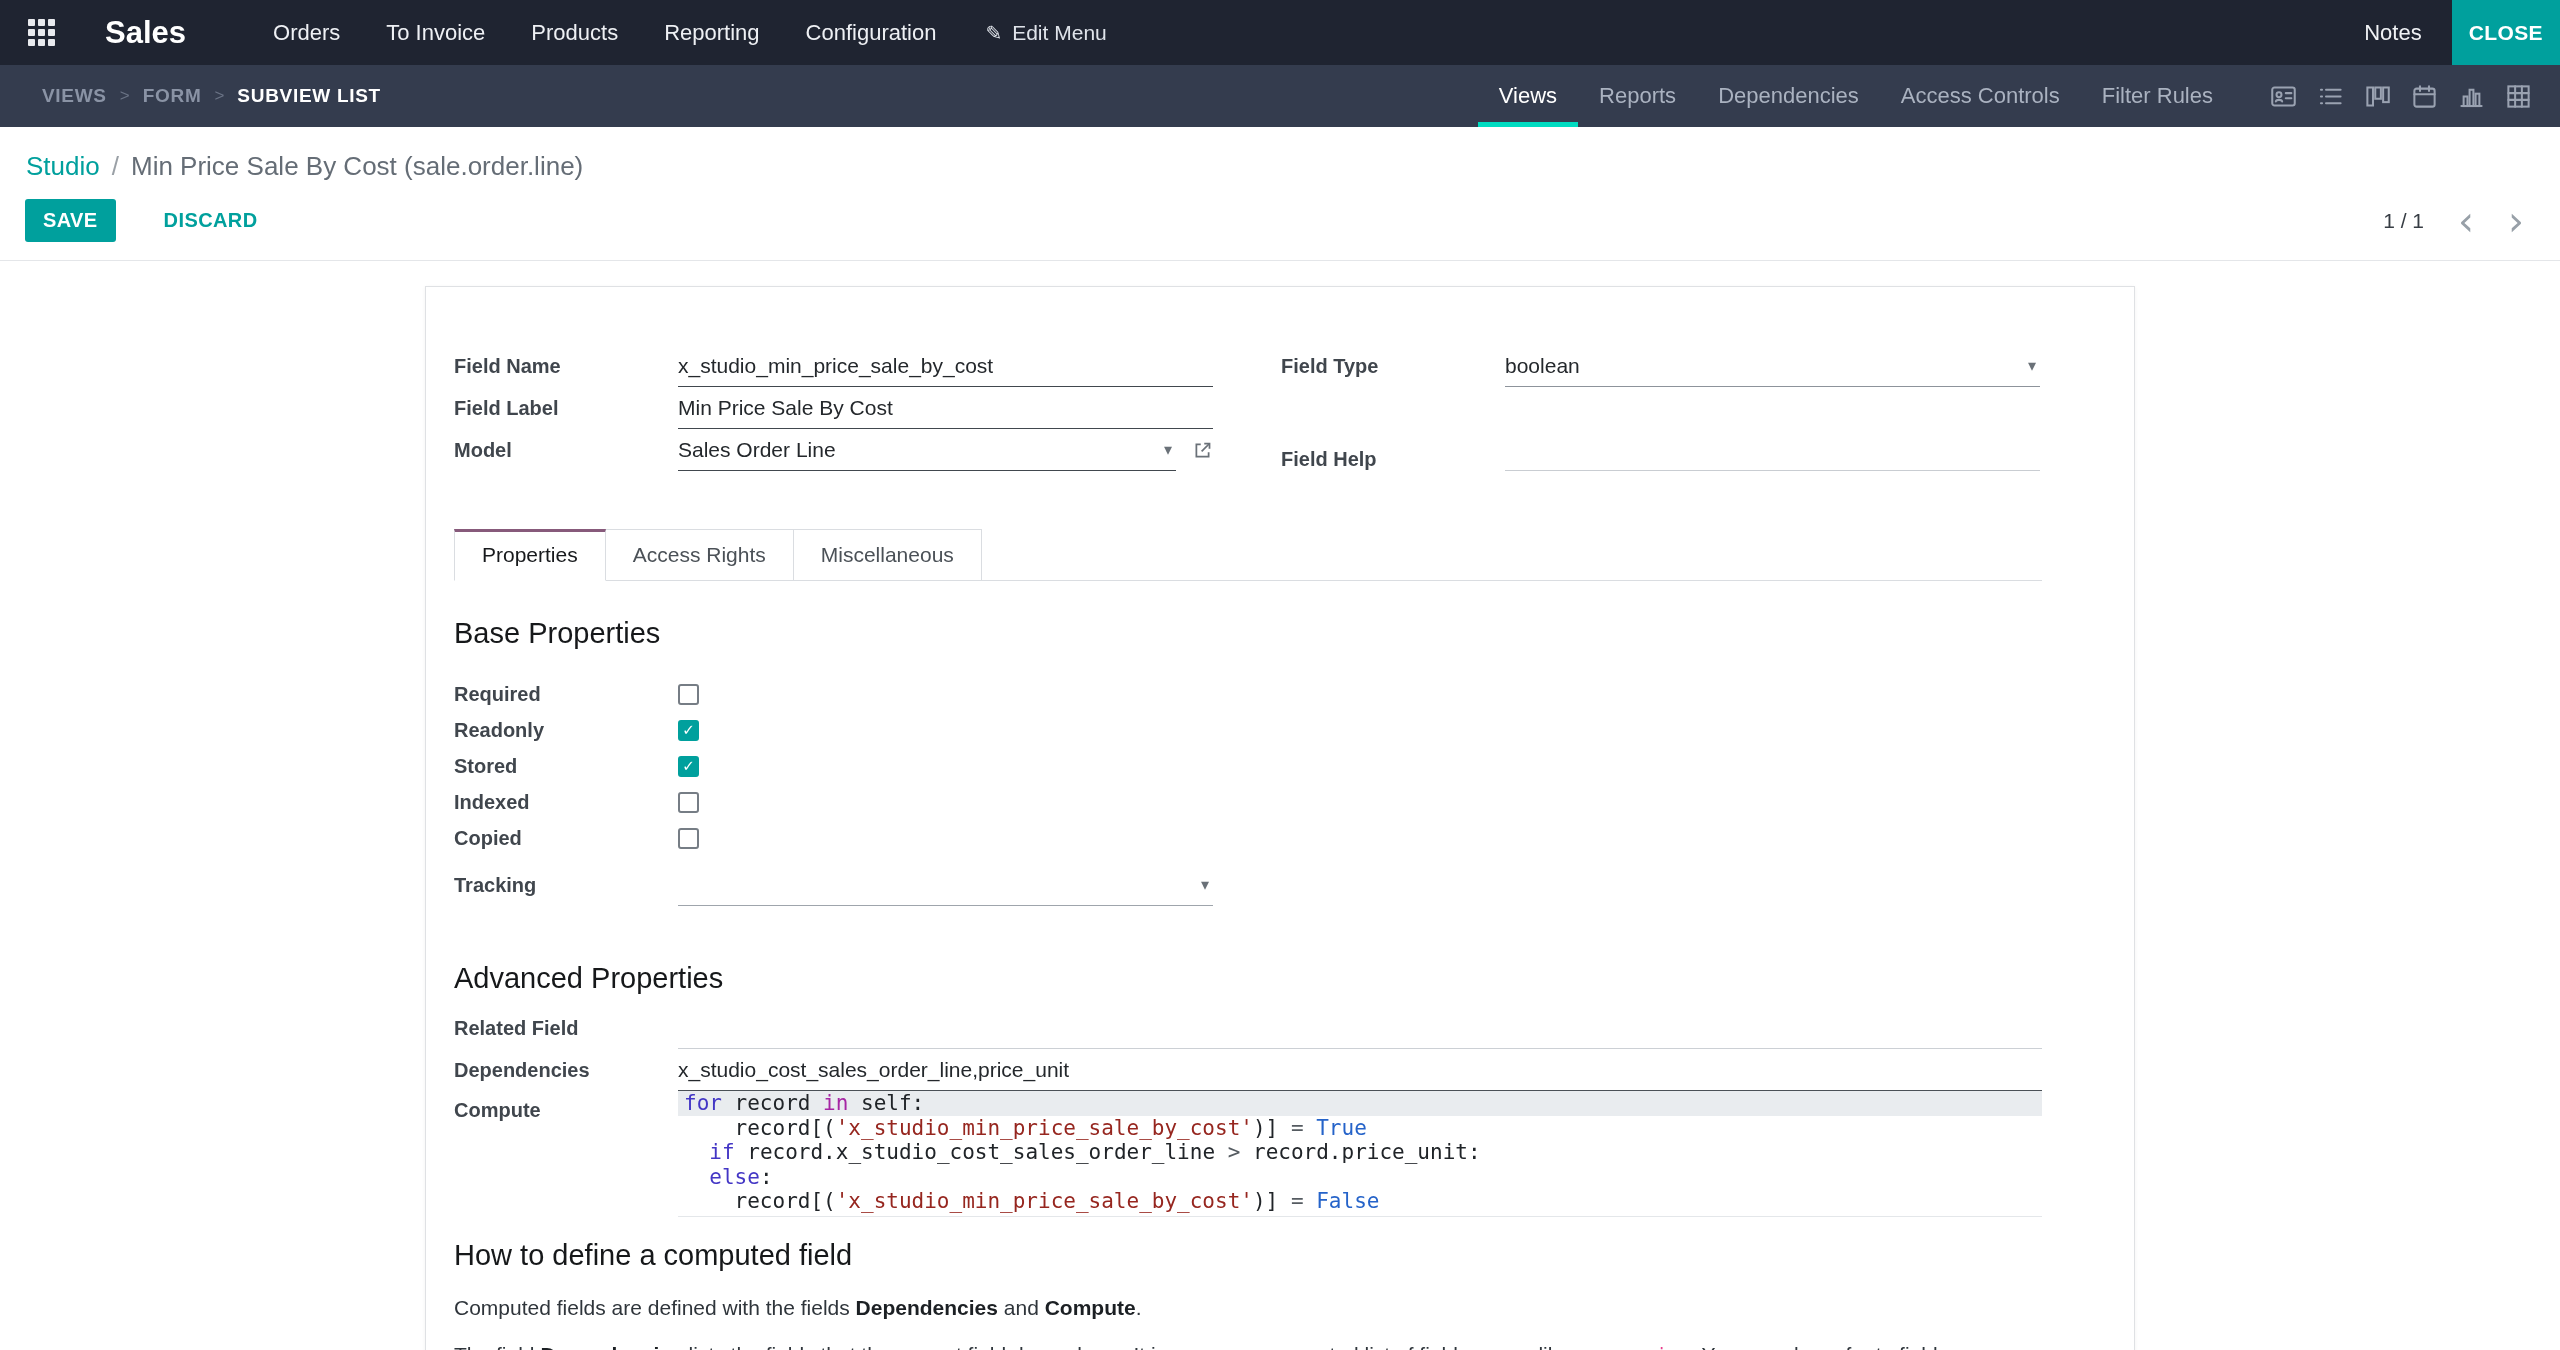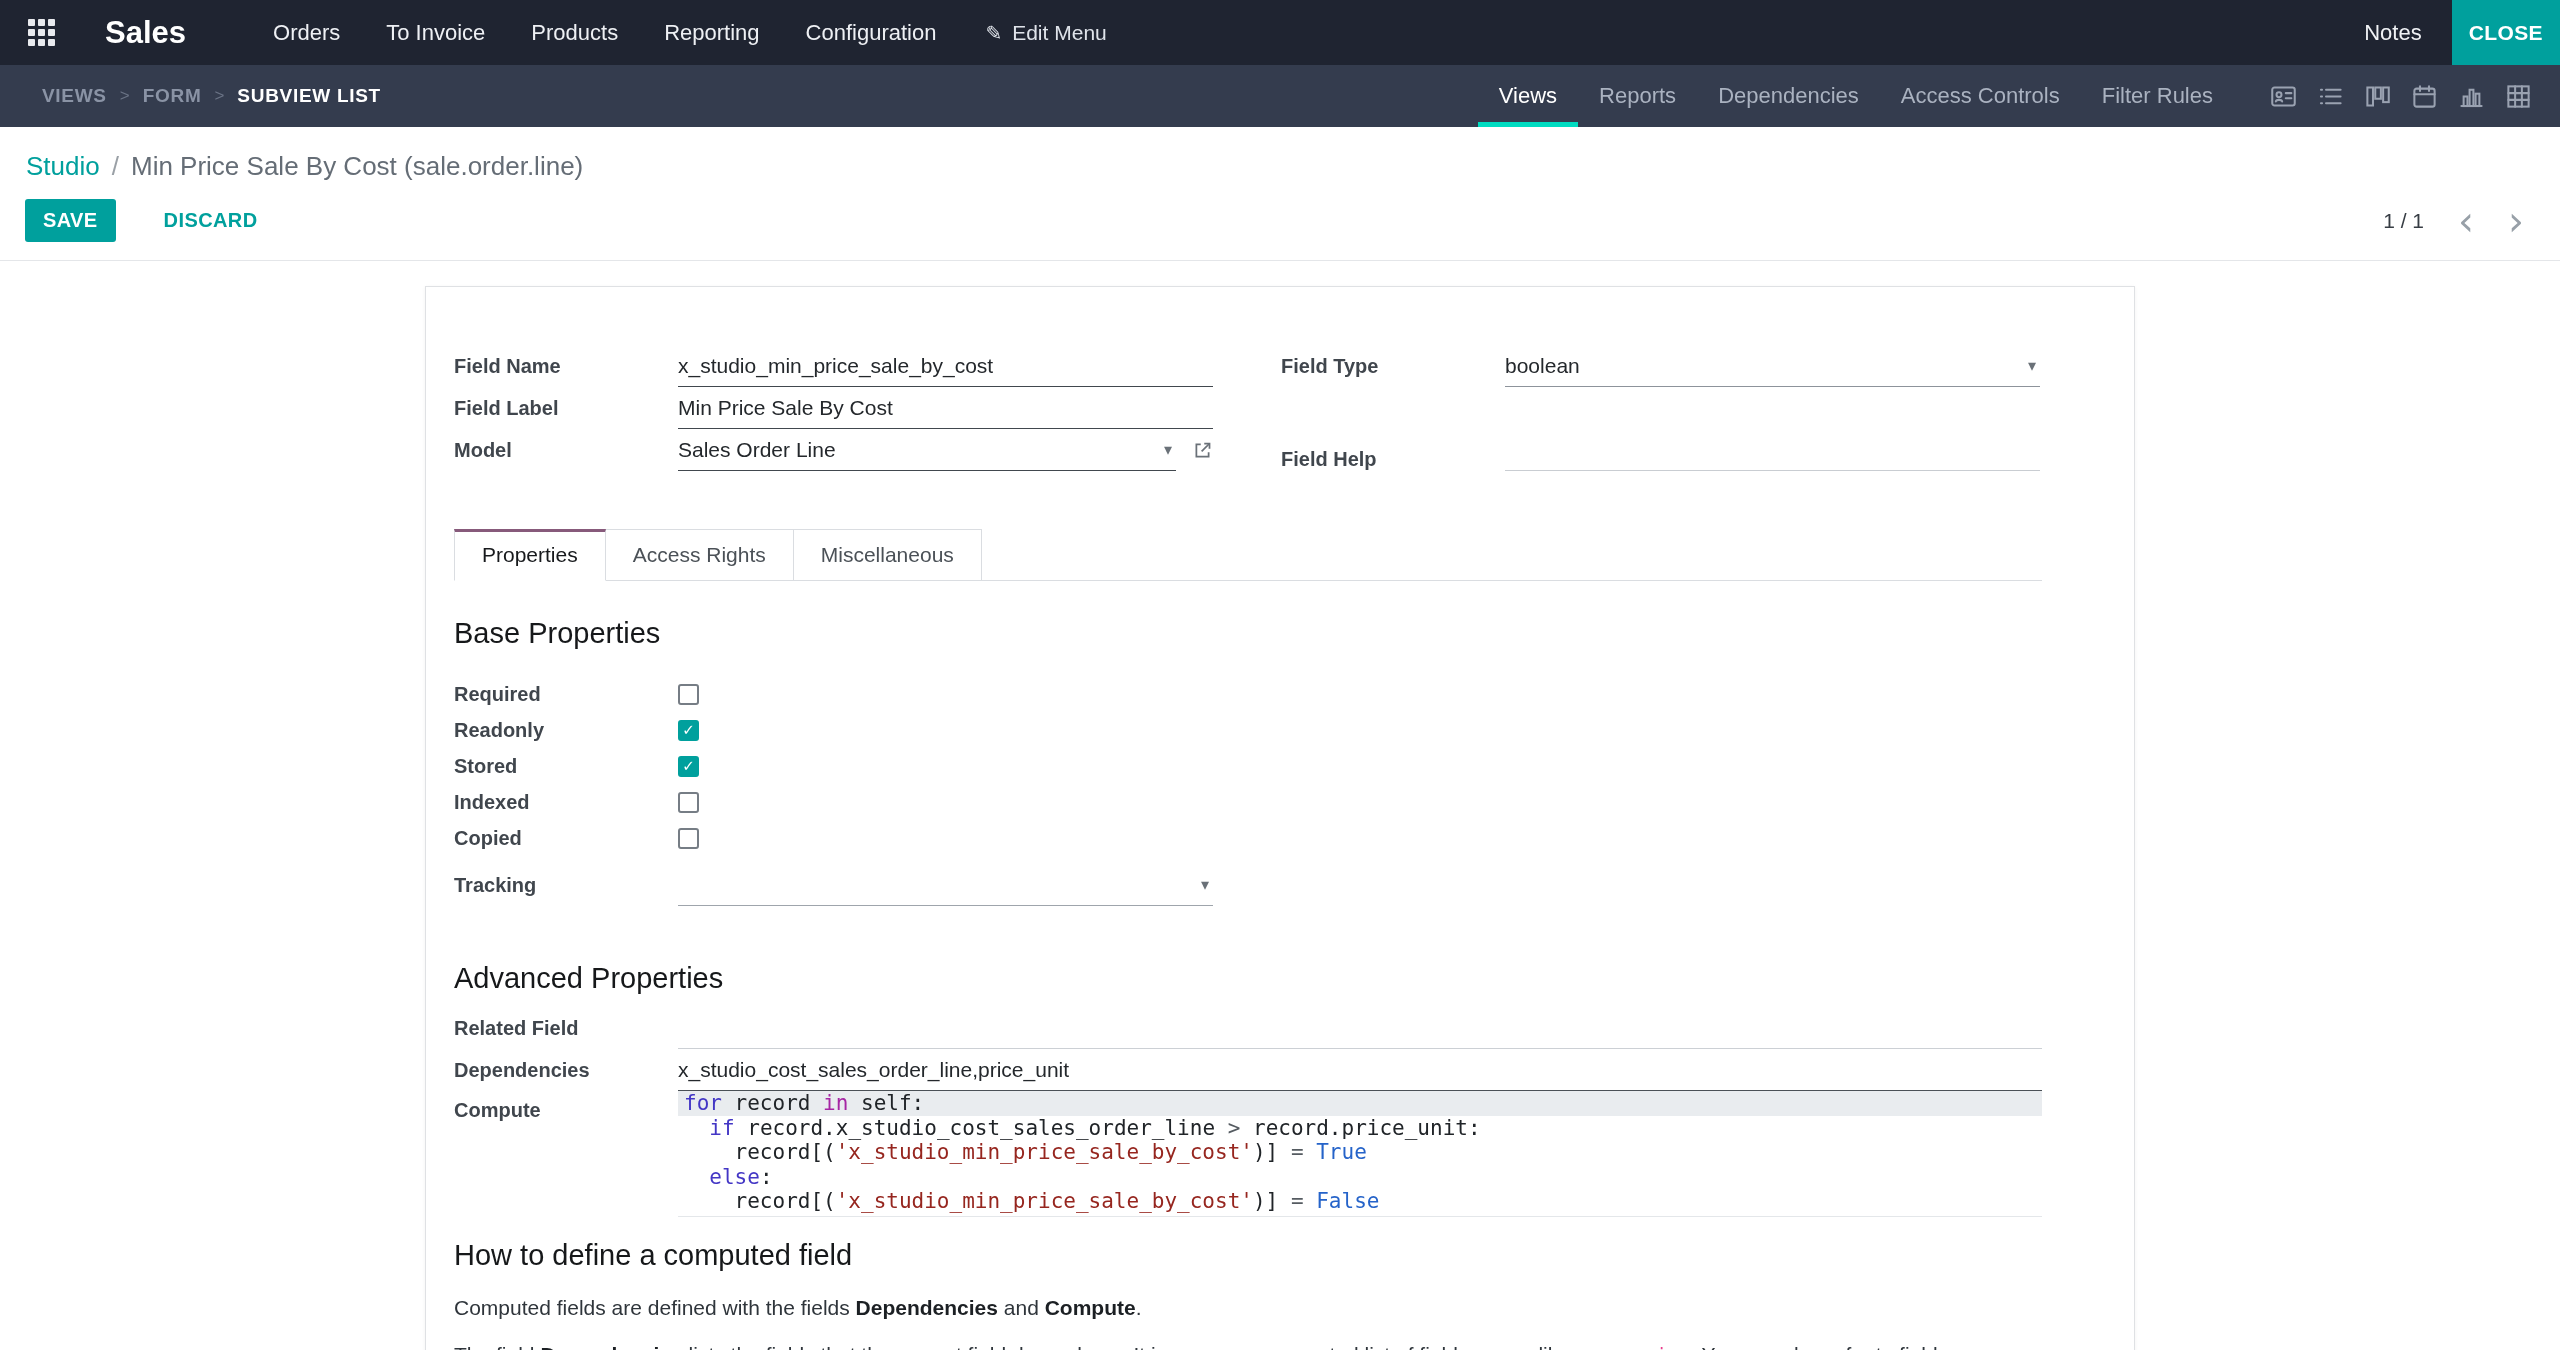--- a/index.html
+++ b/index.html
@@ -319,22 +319,22 @@
           <div class="adv-input"></div>
         </div>
         <div class="adv-row">
           <span class="flabel">Dependencies</span>
           <div class="adv-input u-dark">x_studio_cost_sales_order_line,price_unit</div>
         </div>
         <div class="compute-row">
           <span class="flabel">Compute</span>
           <div class="code">
               <div class="code-line hl"><span class="tok-kw">for</span><span> record </span><span class="tok-kw2">in</span><span> self:</span></div>
+              <div class="code-line"><span>    record[(</span><span class="tok-str">'x_studio_min_price_sale_by_cost'</span><span>)] </span><span class="tok-op">=</span><span> </span><span class="tok-atom">True</span></div>
               <div class="code-line"><span>  </span><span class="tok-kw">if</span><span> record.x_studio_cost_sales_order_line </span><span class="tok-op">&gt;</span><span> record.price_unit:</span></div>
-              <div class="code-line"><span>    record[(</span><span class="tok-str">'x_studio_min_price_sale_by_cost'</span><span>)] </span><span class="tok-op">=</span><span> </span><span class="tok-atom">True</span></div>
               <div class="code-line"><span>  </span><span class="tok-kw">else</span><span>:</span></div>
               <div class="code-line"><span>    record[(</span><span class="tok-str">'x_studio_min_price_sale_by_cost'</span><span>)] </span><span class="tok-op">=</span><span> </span><span class="tok-atom">False</span></div>
             </div>
         </div>
       </div>
 
       <h2 class="section-title help-title">How to define a computed field</h2>
       <p class="help-p"><span>Computed fields are defined with the fields </span><span class="tok-b">Dependencies</span><span> and </span><span class="tok-b">Compute</span><span>.</span></p>
       <p class="help-p"><span>The field </span><span class="tok-b">Dependencies</span><span> lists the fields that the current field depends on. It is a comma-separated list of field names, like </span><span class="tok-code">name, size</span><span>. You can also refer to fields accessible through other</span></p>
     </div>

